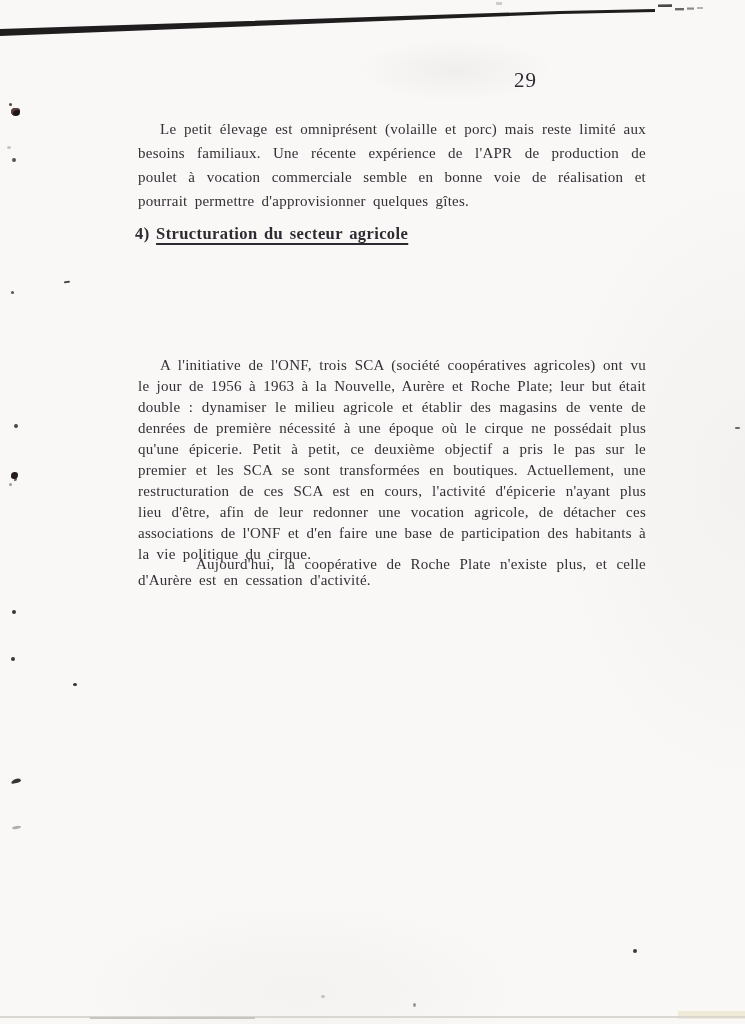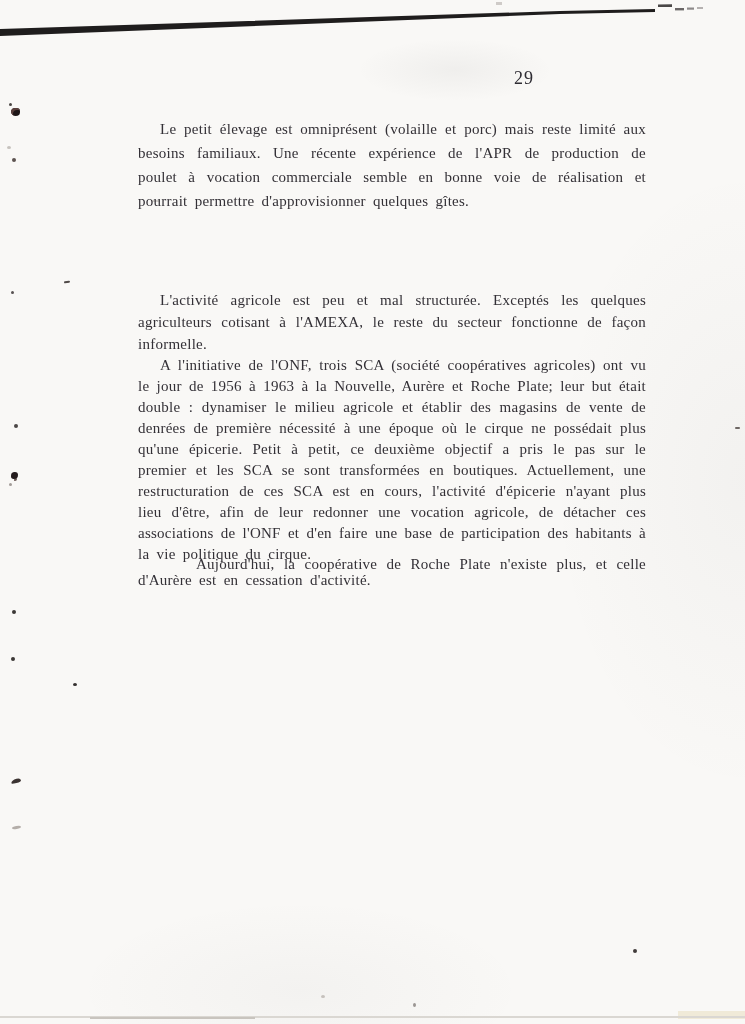--- a/index.html
+++ b/index.html
@@ -18,21 +18,21 @@
   }
   
   .top-artifact{position:absolute;left:0;top:0;width:745px;height:48px;}
   
   .bottom-line{position:absolute;left:0;top:1016px;width:745px;height:2px;background:#dad7d2;}
   .bottom-line-dark{position:absolute;left:90px;top:1017px;width:165px;height:2px;background:#c8c4be;}
   .bottom-warm{position:absolute;left:678px;top:1011px;width:67px;height:8px;background:#efe7d2;opacity:.85;}
 
   .page-number{
     position:absolute;left:514px;top:68px;
-    font-size:18px;letter-spacing:1px;color:#2e2c33;
+    font-size:21px;letter-spacing:1px;color:#2e2c33;
   }
 
   .textcol{position:absolute;left:122px;width:508px;}
   .para{
     margin:16px;
     font-size:15px;
     letter-spacing:0.25px;
     word-spacing:3.2px;
     text-align:justify;
     color:#333036;
@@ -110,20 +110,20 @@
   <div class="speck s15"></div>
   <div class="speck s16"></div>
   <div class="speck s17"></div>
   <div class="speck s18"></div>
   <div class="speck s19"></div>
 
   <div class="page-number" style="position: absolute;">29</div>
 
   <p class="para textcol p1" style="position: absolute;">Le petit élevage est omniprésent (volaille et porc) mais reste limité aux besoins familiaux. Une récente expérience de l'APR de production de poulet à vocation commerciale semble en bonne voie de réalisation et pourrait permettre d'approvisionner quelques gîtes.</p>
 
+  <div class="heading" style="position: absolute;"><span>4) </span><span class="underlined">Structuration du secteur agricole</span></div>
 
-  <p class="para textcol p2" style="position: absolute;">L'activité agricole est peu et mal structurée. Exceptés les quelques agriculteurs cotisant à l'AMEXA, le reste du secteur fonctionne de façon informelle.</p>
 
   <p class="para textcol p3" style="position: absolute;">A l'initiative de l'ONF, trois SCA (société coopératives agricoles) ont vu le jour de 1956 à 1963 à la Nouvelle, Aurère et Roche Plate; leur but était double : dynamiser le milieu agricole et établir des magasins de vente de denrées de première nécessité à une époque où le cirque ne possédait plus qu'une épicerie. Petit à petit, ce deuxième objectif a pris le pas sur le premier et les SCA se sont transformées en boutiques. Actuellement, une restructuration de ces SCA est en cours, l'activité d'épicerie n'ayant plus lieu d'être, afin de leur redonner une vocation agricole, de détacher ces associations de l'ONF et d'en faire une base de participation des habitants à la vie politique du cirque.</p>
 
   <p class="para textcol p4" style="position: absolute;">Aujourd'hui, la coopérative de Roche Plate n'existe plus, et celle d'Aurère est en cessation d'activité.</p>
 
 </div>
 
 </body></html>

